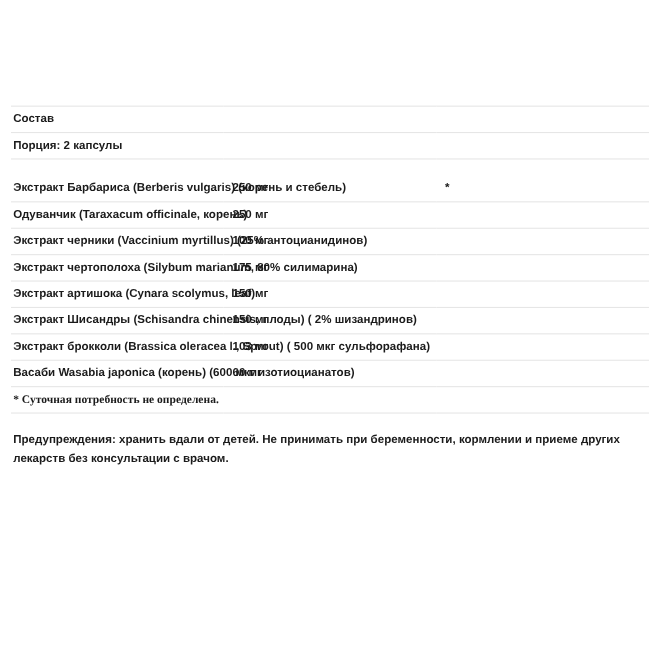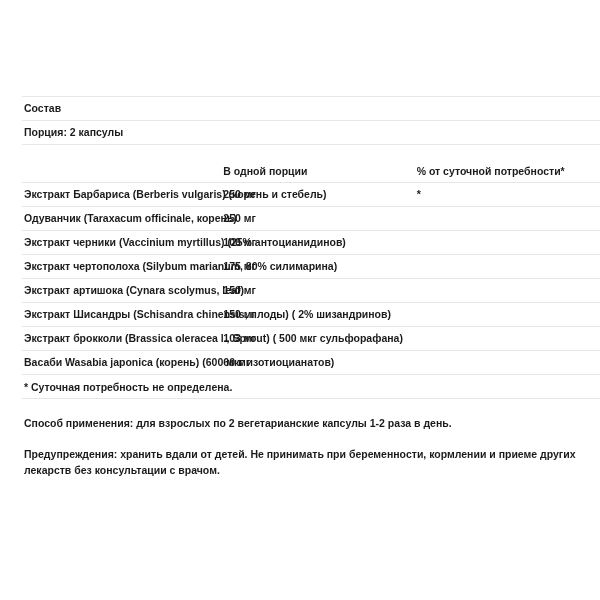--- a/index.html
+++ b/index.html
@@ -13,21 +13,21 @@
     font-family: "Liberation Sans", sans-serif;
     color: #1b1b1b;
     overflow: hidden;
   }
 
   .page {
     position: relative;
     width: 600px;
     height: 600px;
     box-sizing: border-box;
-    padding: 96px 10px 0 22px;
+    padding: 96px 10px 0 10px;
   }
 
   
   .facts {
     width: 580px;
     border-collapse: collapse;
     table-layout: fixed;
     border-top: 1px solid #e6e6e6;
   }
   .facts td {
@@ -55,21 +55,21 @@
   .gap-row { height: 15px; }
   .gap-row > td { border: 0; }
 
   .header-row { height: 23px; border-bottom: 1px solid #e6e6e6; }
   .header-row > td {
     font-size: 10.5px;
     font-weight: bold;
     white-space: nowrap;
   }
 
-  .footnote-row { height: 24px; border-bottom: 1px solid #e6e6e6; }
+  .footnote-row { height: 24px; border-bottom: 1px solid #e6e6e6; font-family: Liberation Serif, serif; }
   .footnote-row > td {
     font-size: 10.5px;
     font-weight: bold;
     padding-left: 2px !important;
     white-space: nowrap;
   }
 
   
   .notes {
     width: 582px;
@@ -96,25 +96,20 @@
         <td class="col-name" colspan="3">Состав</td>
       </tr>
       <tr class="row">
         <td class="col-name" colspan="3">Порция: 2 капсулы</td>
       </tr>
 
       <tr class="gap-row">
         <td colspan="3"></td>
       </tr>
 
-      <tr class="header-row">
-        <td class="col-name"></td>
-        <td class="col-amount">В одной порции</td>
-        <td class="col-dv">% от суточной потребности*</td>
-      </tr>
 
       <tr class="row">
         <td class="col-name">Экстракт Барбариса (Berberis vulgaris) (корень и стебель)</td>
         <td class="col-amount">250 мг</td>
         <td class="col-dv">*</td>
       </tr>
       <tr class="row">
         <td class="col-name">Одуванчик (Taraxacum officinale, корень)</td>
         <td class="col-amount">250 мг</td>
         <td class="col-dv"></td>
@@ -150,17 +145,16 @@
         <td class="col-dv"></td>
       </tr>
 
       <tr class="footnote-row">
         <td colspan="3">* Суточная потребность не определена.</td>
       </tr>
     </tbody>
   </table>
 
   <div class="notes">
-    <p class="note">Способ применения: для взрослых по 2 вегетарианские капсулы 1-2 раза в день.</p>
     <p class="note">Предупреждения: хранить вдали от детей. Не принимать при беременности, кормлении и приеме других лекарств без консультации с врачом.</p>
   </div>
 
 </div>
 
 </body></html>

